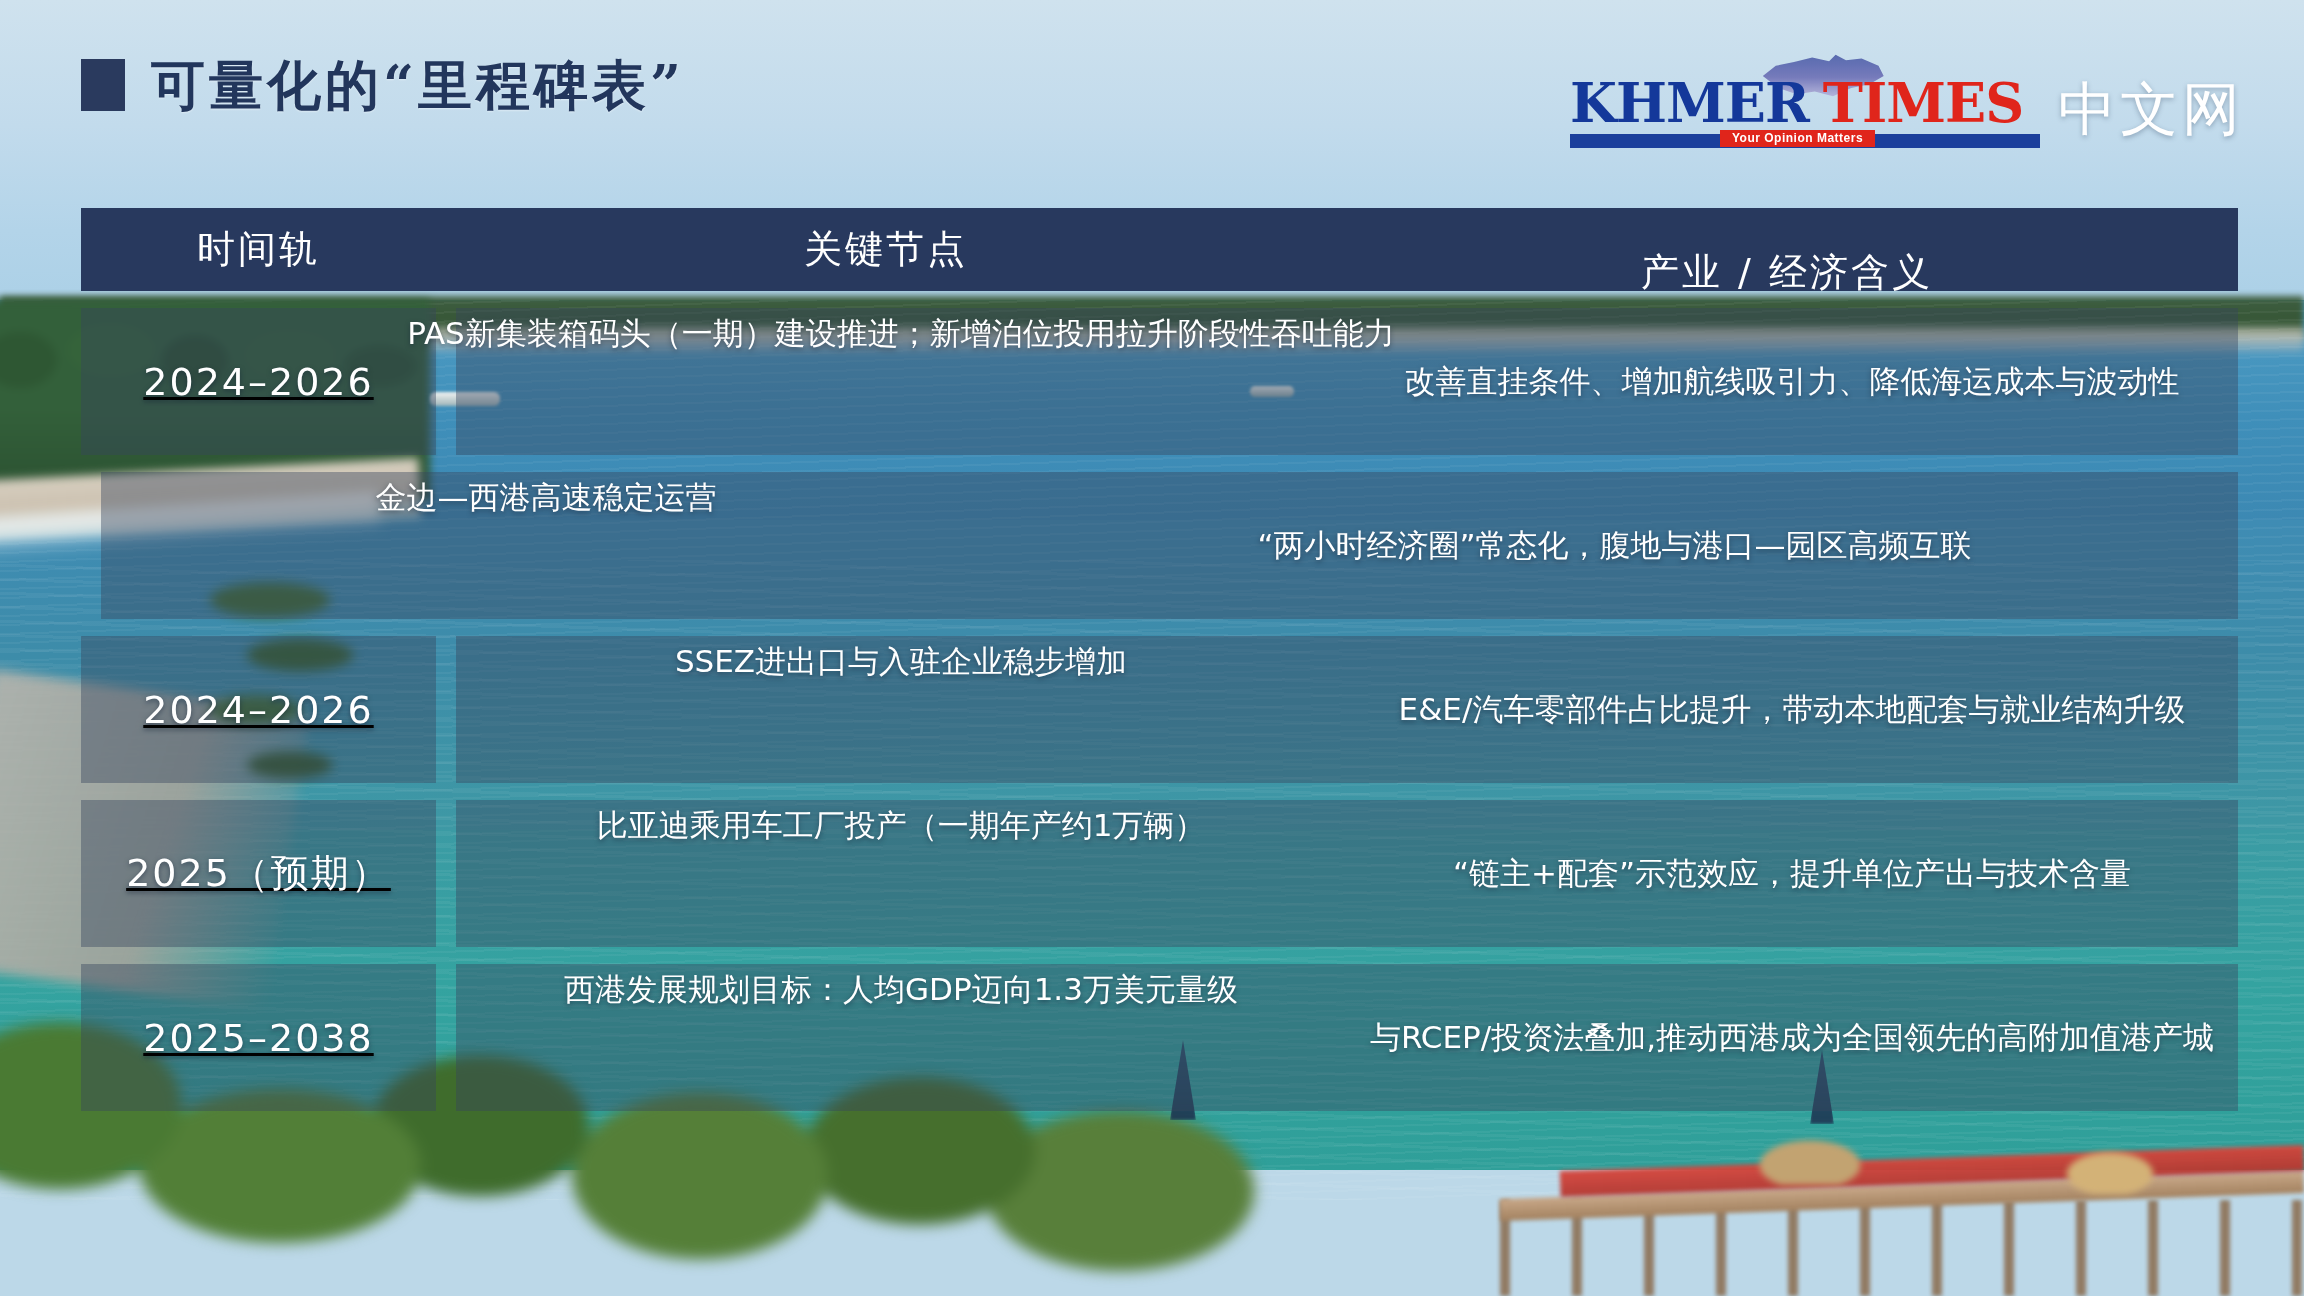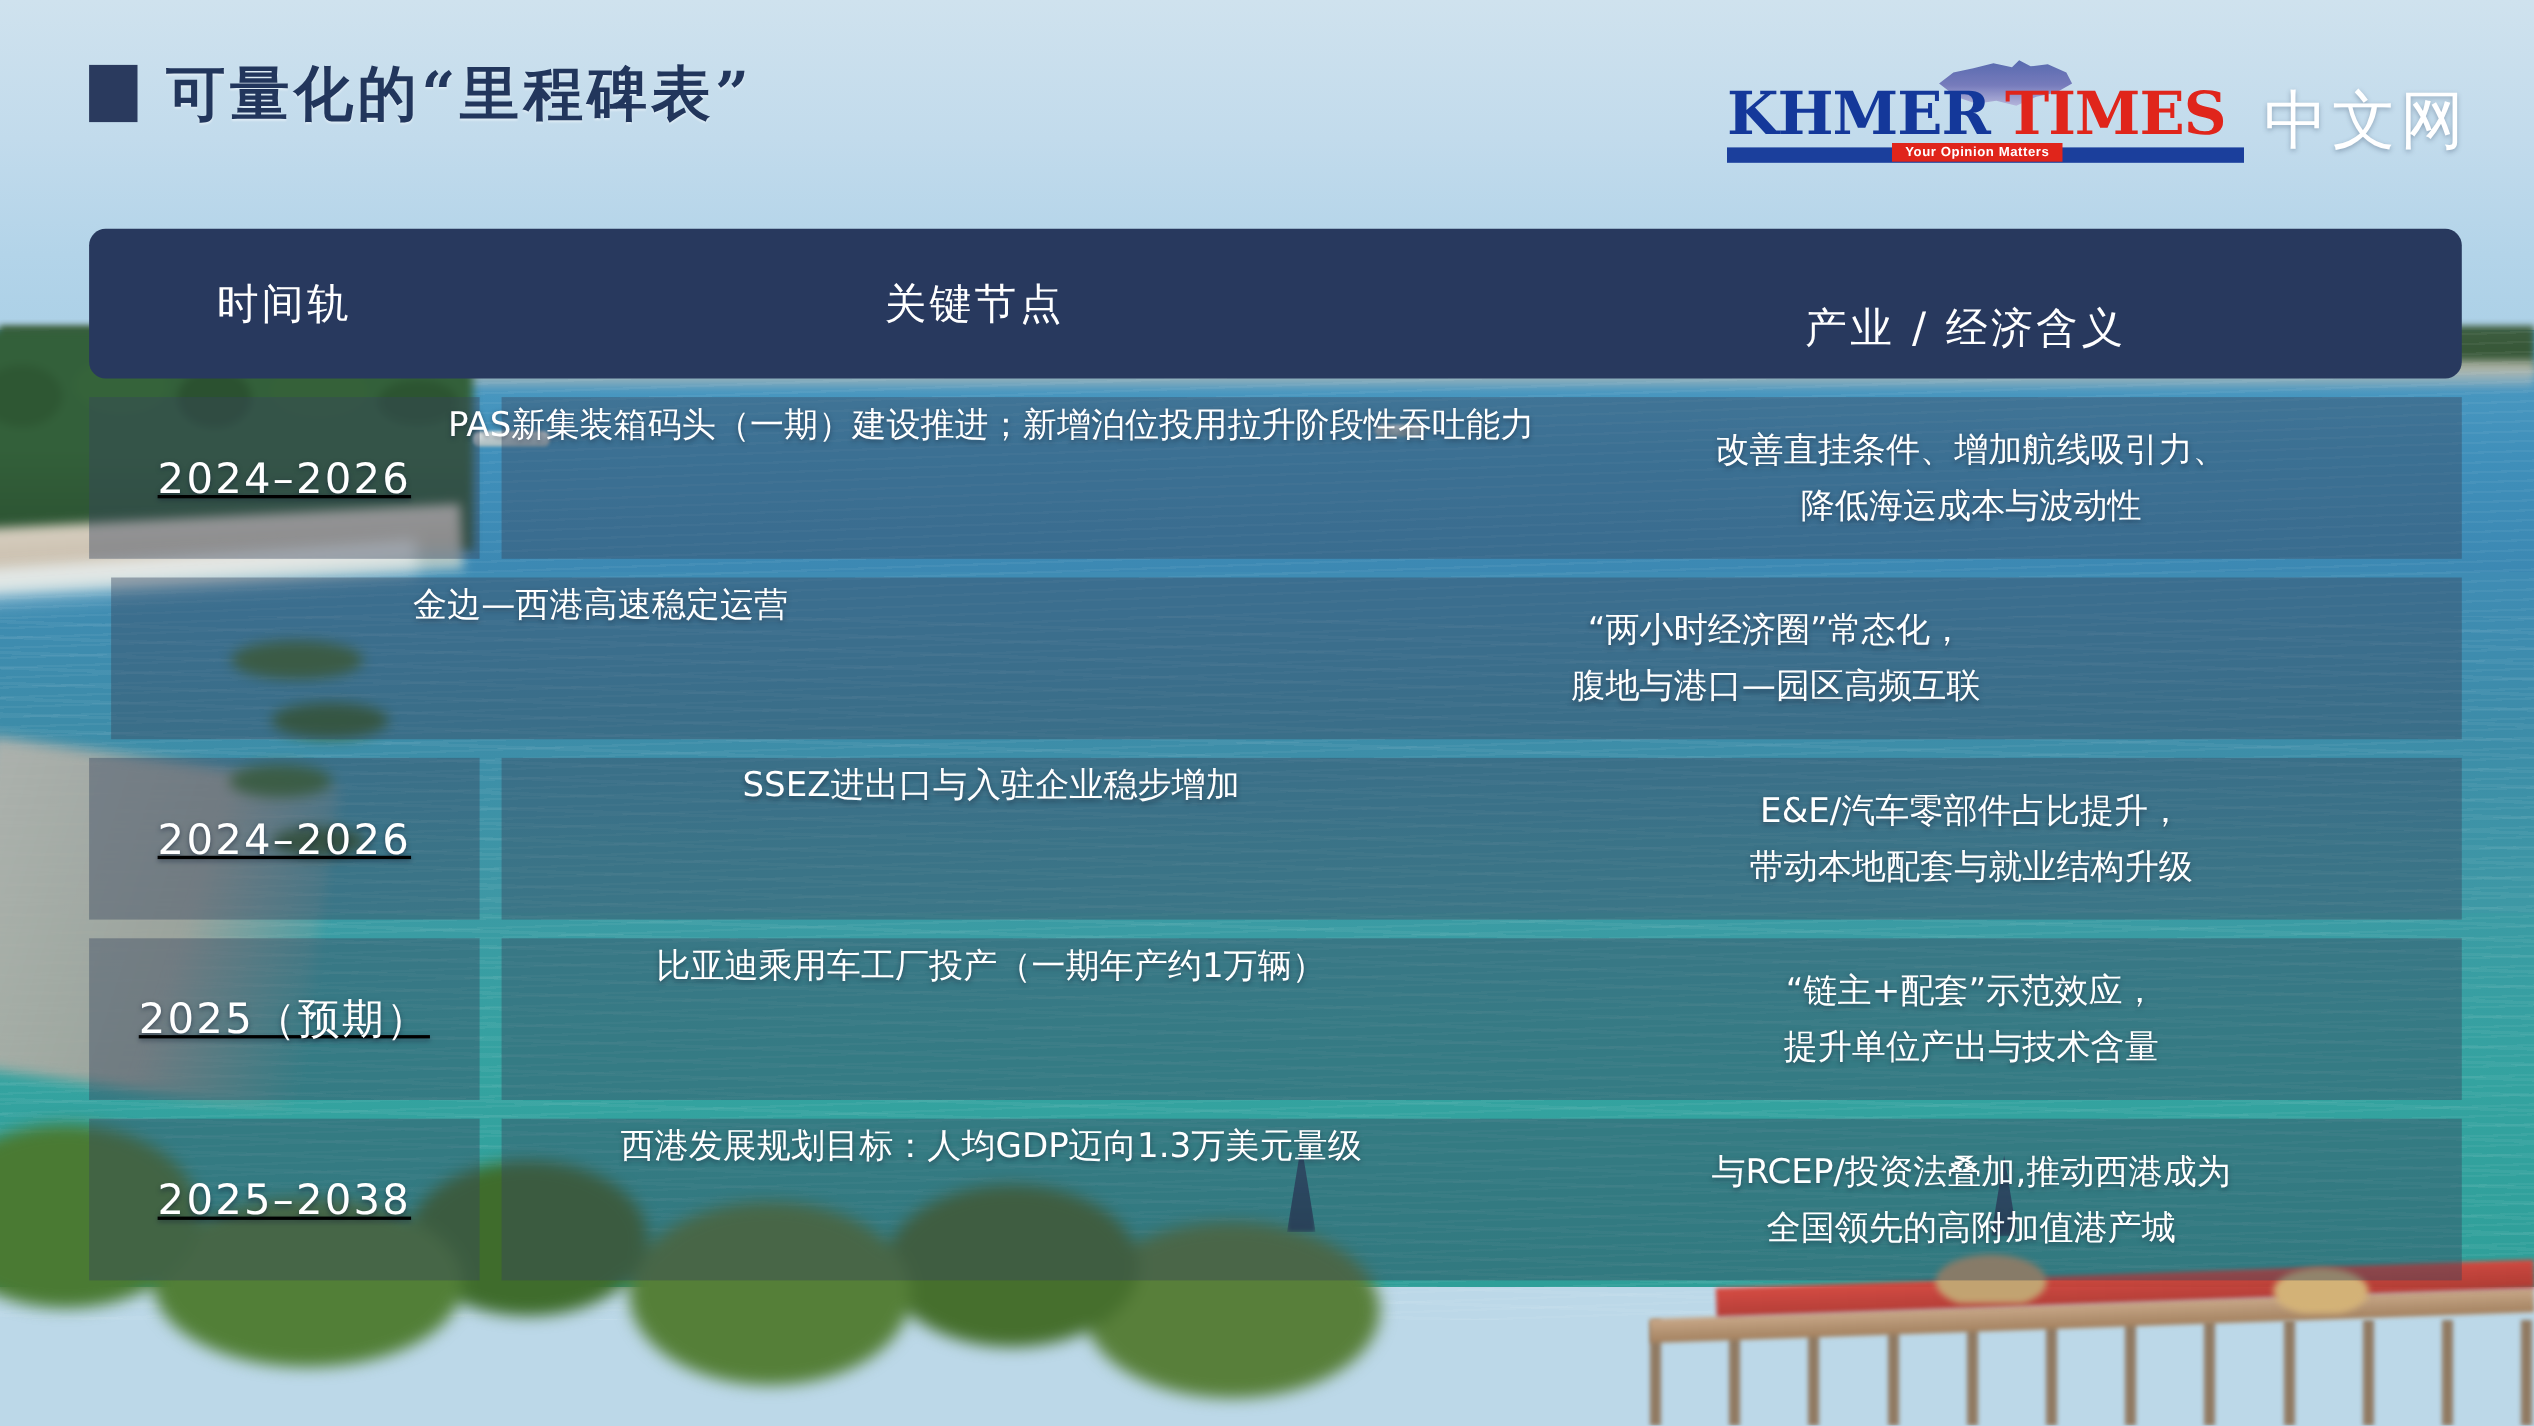--- a/index.html
+++ b/index.html
@@ -120,35 +120,35 @@
   .logo-bar{position:absolute;left:0;top:78px;width:470px;height:14px;background:#1b3f9c;}
   .logo-tag{position:absolute;left:150px;top:74px;background:#e0251b;color:#ffffff;
     font-size:12px;font-weight:700;letter-spacing:.5px;padding:2px 12px;line-height:1.1;
     white-space:nowrap;font-family:"Liberation Sans",sans-serif;}
   .logo-cn{font-size:58px;color:#ffffff;letter-spacing:4px;line-height:1;
     font-family:"DejaVu Sans","Liberation Sans",sans-serif;padding-bottom:10px;
     text-shadow:0 2px 5px rgba(40,60,90,.35);white-space:nowrap;}
 
   
   .table{position:absolute;left:81px;top:208px;width:2157px;}
-  .thead{display:flex;align-items:center;height:136px;background:#28395e;border-radius:15px;}
+  .thead{display:flex;align-items:center;height:83px;background:#28395e;}
   .th{color:#ffffff;font-size:38px;letter-spacing:3px;text-align:center;
     font-family:"DejaVu Sans","Liberation Sans",sans-serif;}
   .th-1{width:355px;}
   .th-2{width:900px;}
   .th-3{width:902px;margin-top:45px;}
 
   .trow{display:flex;margin-top:17px;height:147px;}
   .cell-time{width:355px;display:flex;align-items:center;justify-content:center;
     background:rgba(55,70,92,.42);text-decoration:underline;}
   .cell-gap{width:20px;}
   .cell-body{flex:1;display:flex;background:rgba(55,70,92,.42);}
   .cell-node{width:890px;display:flex;flex-direction:row;
     justify-content:center;}
-  .cell-mean{flex:1;display:flex;flex-direction:column;align-items:center;
+  .cell-mean{flex:1;display:flex;flex-direction:row;align-items:center;
     justify-content:center;}
   .ctime{color:#ffffff;font-size:38px;letter-spacing:2px;white-space:nowrap;
     font-family:"DejaVu Sans","Liberation Sans",sans-serif;
     text-shadow:0 2px 5px rgba(20,35,55,.55);}
   .cline{color:#ffffff;font-size:31px;line-height:1.62;white-space:nowrap;
     font-family:"DejaVu Sans","Liberation Sans",sans-serif;
     text-shadow:0 2px 5px rgba(20,35,55,.55);}
 </style>
 </head>
 <body>

